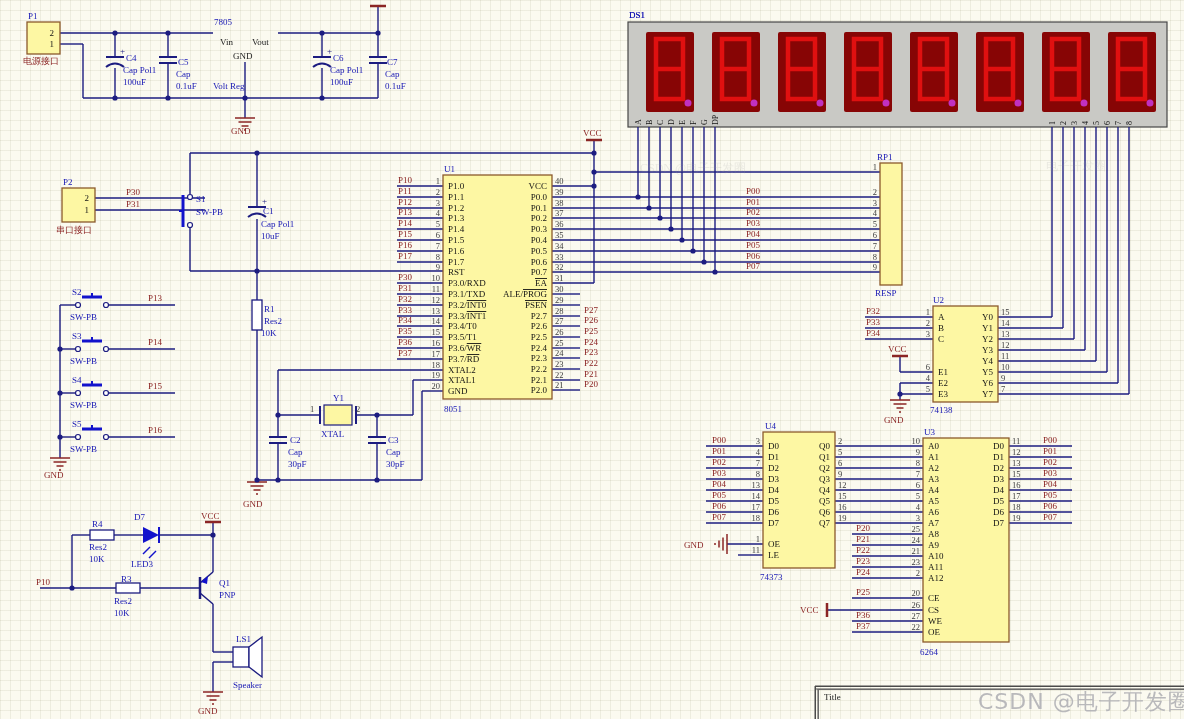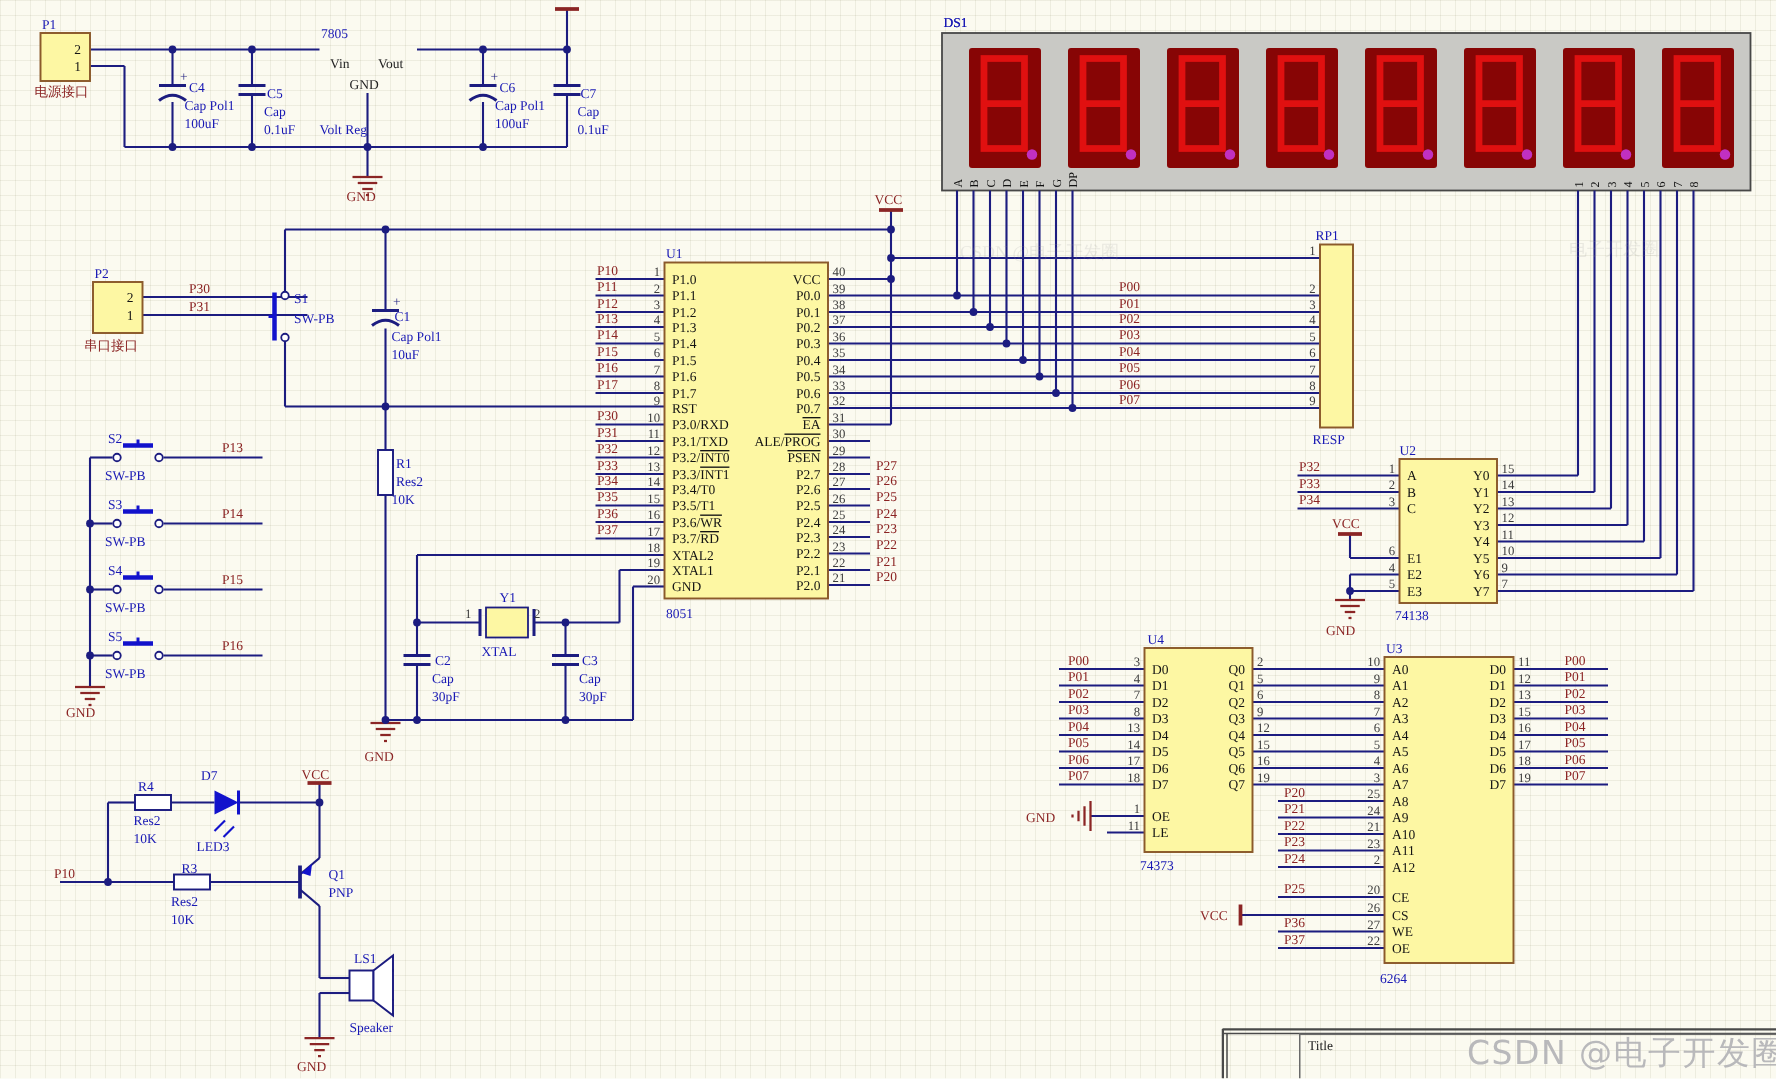--- a/index.html
+++ b/index.html
@@ -9,21 +9,21 @@
     background-image:
       linear-gradient(to right, rgba(120,115,70,.10) 1px, transparent 1px),
       linear-gradient(to bottom, rgba(120,115,70,.10) 1px, transparent 1px);
     background-size:10px 10px;}
   svg text{font-family:"Liberation Serif",serif;}
   .watermark{position:absolute;left:978px;top:687px;font-size:22px;color:#b2b2b6;
     font-family:"DejaVu Sans",sans-serif;letter-spacing:1px;opacity:.9;white-space:nowrap;}
   .titleblock{position:absolute;left:815px;top:686px;width:368px;height:32px;
     border-top:1px solid #4a4a4a;border-left:1px solid #4a4a4a;}
   .titleblock .inner{position:absolute;left:2px;top:2px;right:0;bottom:0;
-    border-top:1px solid #6a6a6a;border-left:1px solid #6a6a6a;margin-left:48px;}
+    border-top:1px solid #6a6a6a;border-left:1px solid #6a6a6a;}
   .titleblock .tlabel{font-size:9px;color:#222;padding:2px 0 0 5px;display:block;
     font-family:"Liberation Serif",serif;}
 </style>
 </head>
 <body>
 
 <div class="sheet">
   <svg id="schem" width="1184" height="719" viewBox="0 0 1184 719">
       <g>
         <rect x="628" y="22" width="539" height="105" fill="#c9c9c5" stroke="#474747" stroke-width="1.2"></rect>

